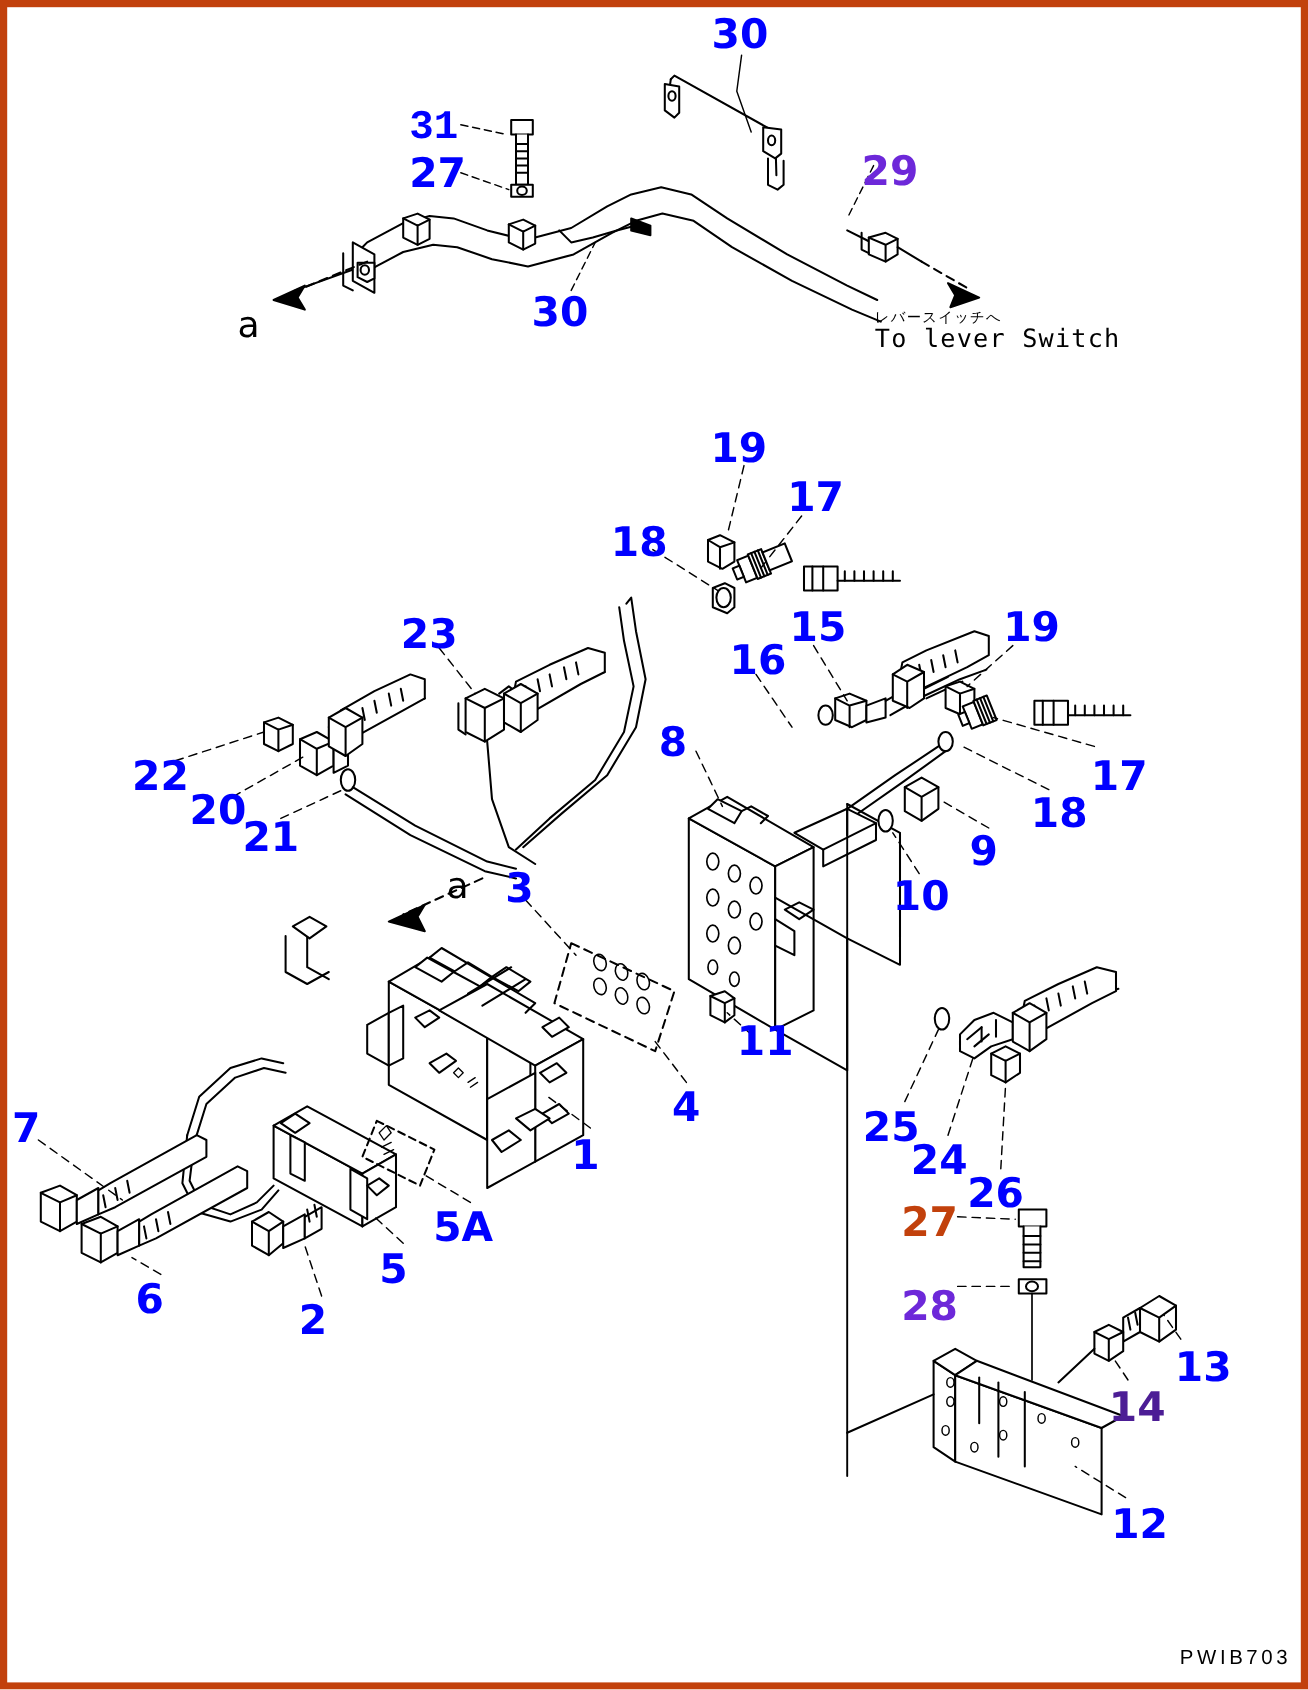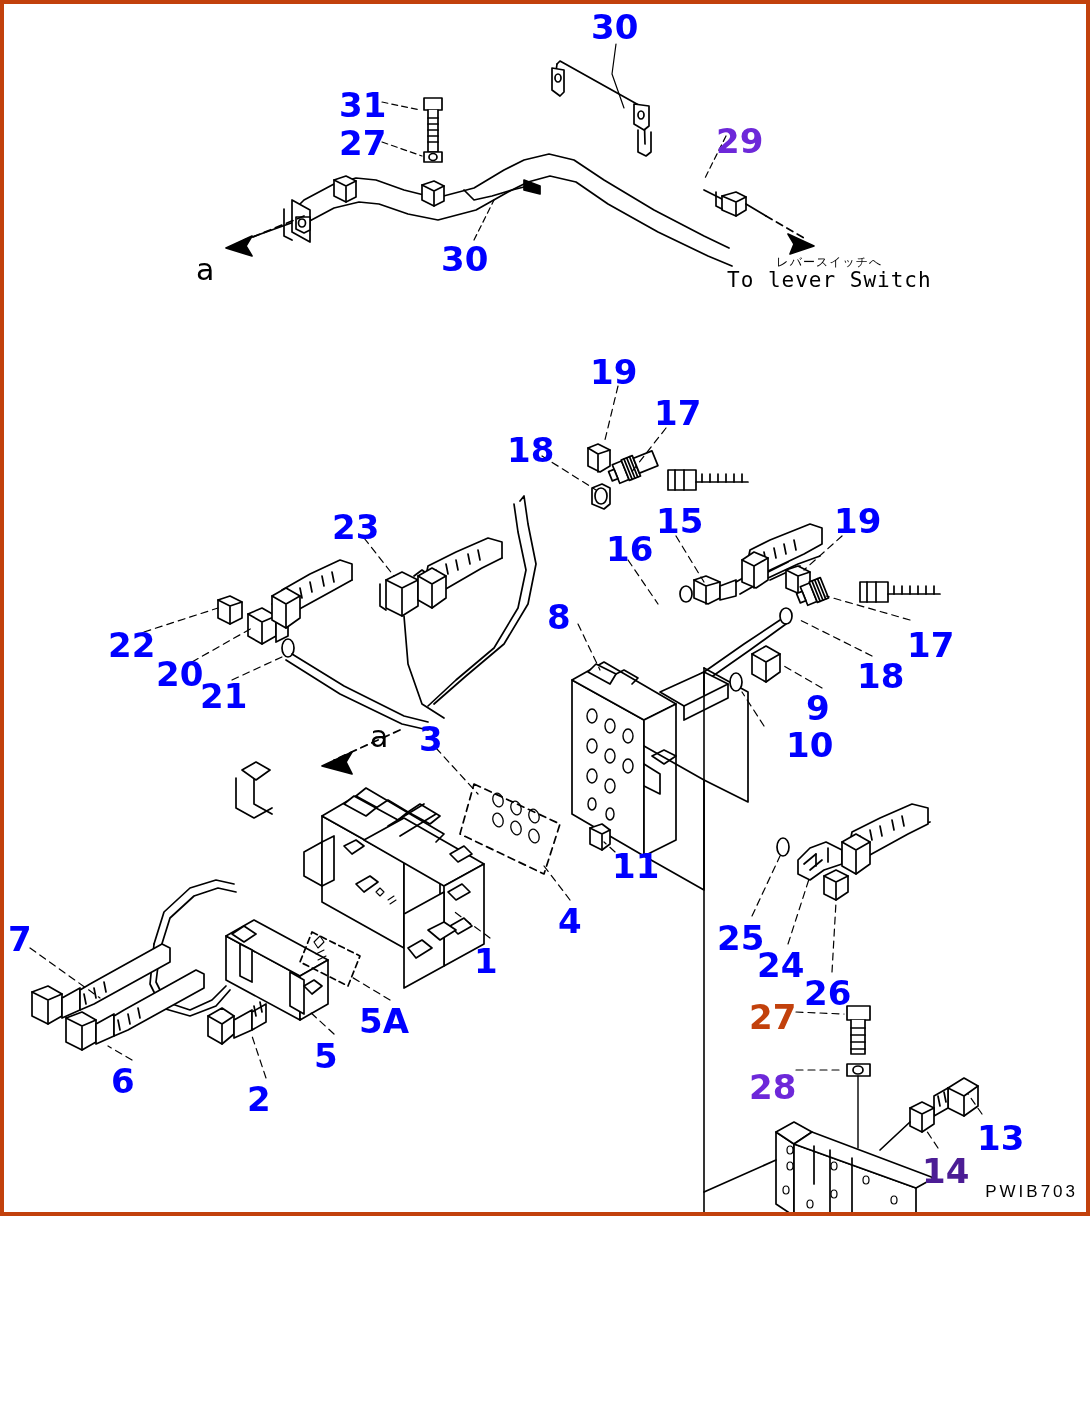--- a/index.html
+++ b/index.html
@@ -1,24 +1,23 @@
 <!DOCTYPE html>
 <html><head>
 <meta charset="utf-8">
 <style>
   html,body{margin:0;padding:0;background:#ffffff;}
   body{font-family:"Liberation Sans",sans-serif;}
   #page{
     position:relative;
-    width:1090px;height:1216px;
+    width:1090px;height:1408px;
     background:#ffffff;
     box-sizing:border-box;
-    border:4px solid #c2410c;
+    border:6px solid #c2410c;
     overflow:hidden;
-    text-align:center;
   }
   #art{position:absolute;left:0;top:0;width:1090px;height:1408px;}
   .lbl{
     position:absolute;
     color:#0000ff;
     font-family:"DejaVu Sans",sans-serif;
     font-weight:bold;
     font-size:34px;
     line-height:34px;
     letter-spacing:0px;
@@ -429,39 +428,39 @@
         <path d="M978,1110 L964,1090"></path>
         <path d="M934,1144 L922,1126"></path>
         <path d="M932,1242 L890,1216"></path>
       </g>
 
     </g>
   </svg>
 
   <div id="labels">
       <div class="lbl" style="left: 587px; top: 6px; color: rgb(0, 0, 255);">30</div>
-      <div class="lbl" style="left: 335px; top: 84px; color: rgb(0, 0, 255);">31</div>
+      <div class="lbl" style="left: 335px; top: 84px; color: rgb(0, 0, 255); font-family: Liberation Mono, monospace;">31</div>
       <div class="lbl" style="left: 712px; top: 108px; color: #6d28d9; margin-top: 12px;">29</div>
       <div class="lbl" style="left: 335px; top: 122px; color: rgb(0, 0, 255);">27</div>
       <div class="lbl" style="left: 437px; top: 238px; color: rgb(0, 0, 255);">30</div>
       <div class="lbl" style="left: 586px; top: 351px; color: rgb(0, 0, 255);">19</div>
       <div class="lbl" style="left: 650px; top: 392px; color: rgb(0, 0, 255);">17</div>
       <div class="lbl" style="left: 503px; top: 429px; color: rgb(0, 0, 255);">18</div>
       <div class="lbl" style="left: 652px; top: 500px; color: rgb(0, 0, 255);">15</div>
       <div class="lbl" style="left: 830px; top: 500px; color: rgb(0, 0, 255);">19</div>
       <div class="lbl" style="left: 328px; top: 506px; color: rgb(0, 0, 255);">23</div>
       <div class="lbl" style="left: 602px; top: 528px; color: rgb(0, 0, 255);">16</div>
       <div class="lbl" style="left: 104px; top: 624px; color: rgb(0, 0, 255);">22</div>
       <div class="lbl" style="left: 543px; top: 596px; color: rgb(0, 0, 255);">8</div>
       <div class="lbl" style="left: 903px; top: 624px; color: rgb(0, 0, 255);">17</div>
       <div class="lbl" style="left: 853px; top: 655px; color: rgb(0, 0, 255);">18</div>
       <div class="lbl" style="left: 152px; top: 653px; color: rgb(0, 0, 255);">20</div>
       <div class="lbl" style="left: 802px; top: 687px; color: rgb(0, 0, 255);">9</div>
       <div class="lbl" style="left: 196px; top: 675px; color: rgb(0, 0, 255);">21</div>
-      <div class="lbl" style="left: 738px; top: 724px; color: rgb(0, 0, 255); margin-left: 44px;">10</div>
+      <div class="lbl" style="left: 738px; top: 724px; color: rgb(0, 0, 255);">10</div>
       <div class="lbl" style="left: 415px; top: 718px; color: rgb(0, 0, 255);">3</div>
       <div class="lbl" style="left: 608px; top: 845px; color: rgb(0, 0, 255);">11</div>
       <div class="lbl" style="left: 554px; top: 900px; color: rgb(0, 0, 255);">4</div>
       <div class="lbl" style="left: 713px; top: 917px; color: rgb(0, 0, 255);">25</div>
       <div class="lbl" style="left: 4px; top: 918px; color: rgb(0, 0, 255);">7</div>
       <div class="lbl" style="left: 753px; top: 944px; color: rgb(0, 0, 255);">24</div>
       <div class="lbl" style="left: 470px; top: 940px; color: rgb(0, 0, 255);">1</div>
       <div class="lbl" style="left: 800px; top: 972px; color: rgb(0, 0, 255);">26</div>
       <div class="lbl" style="left: 745px; top: 996px; color: #c2410c;">27</div>
       <div class="lbl" style="left: 355px; top: 1000px; color: rgb(0, 0, 255);">5A</div>

